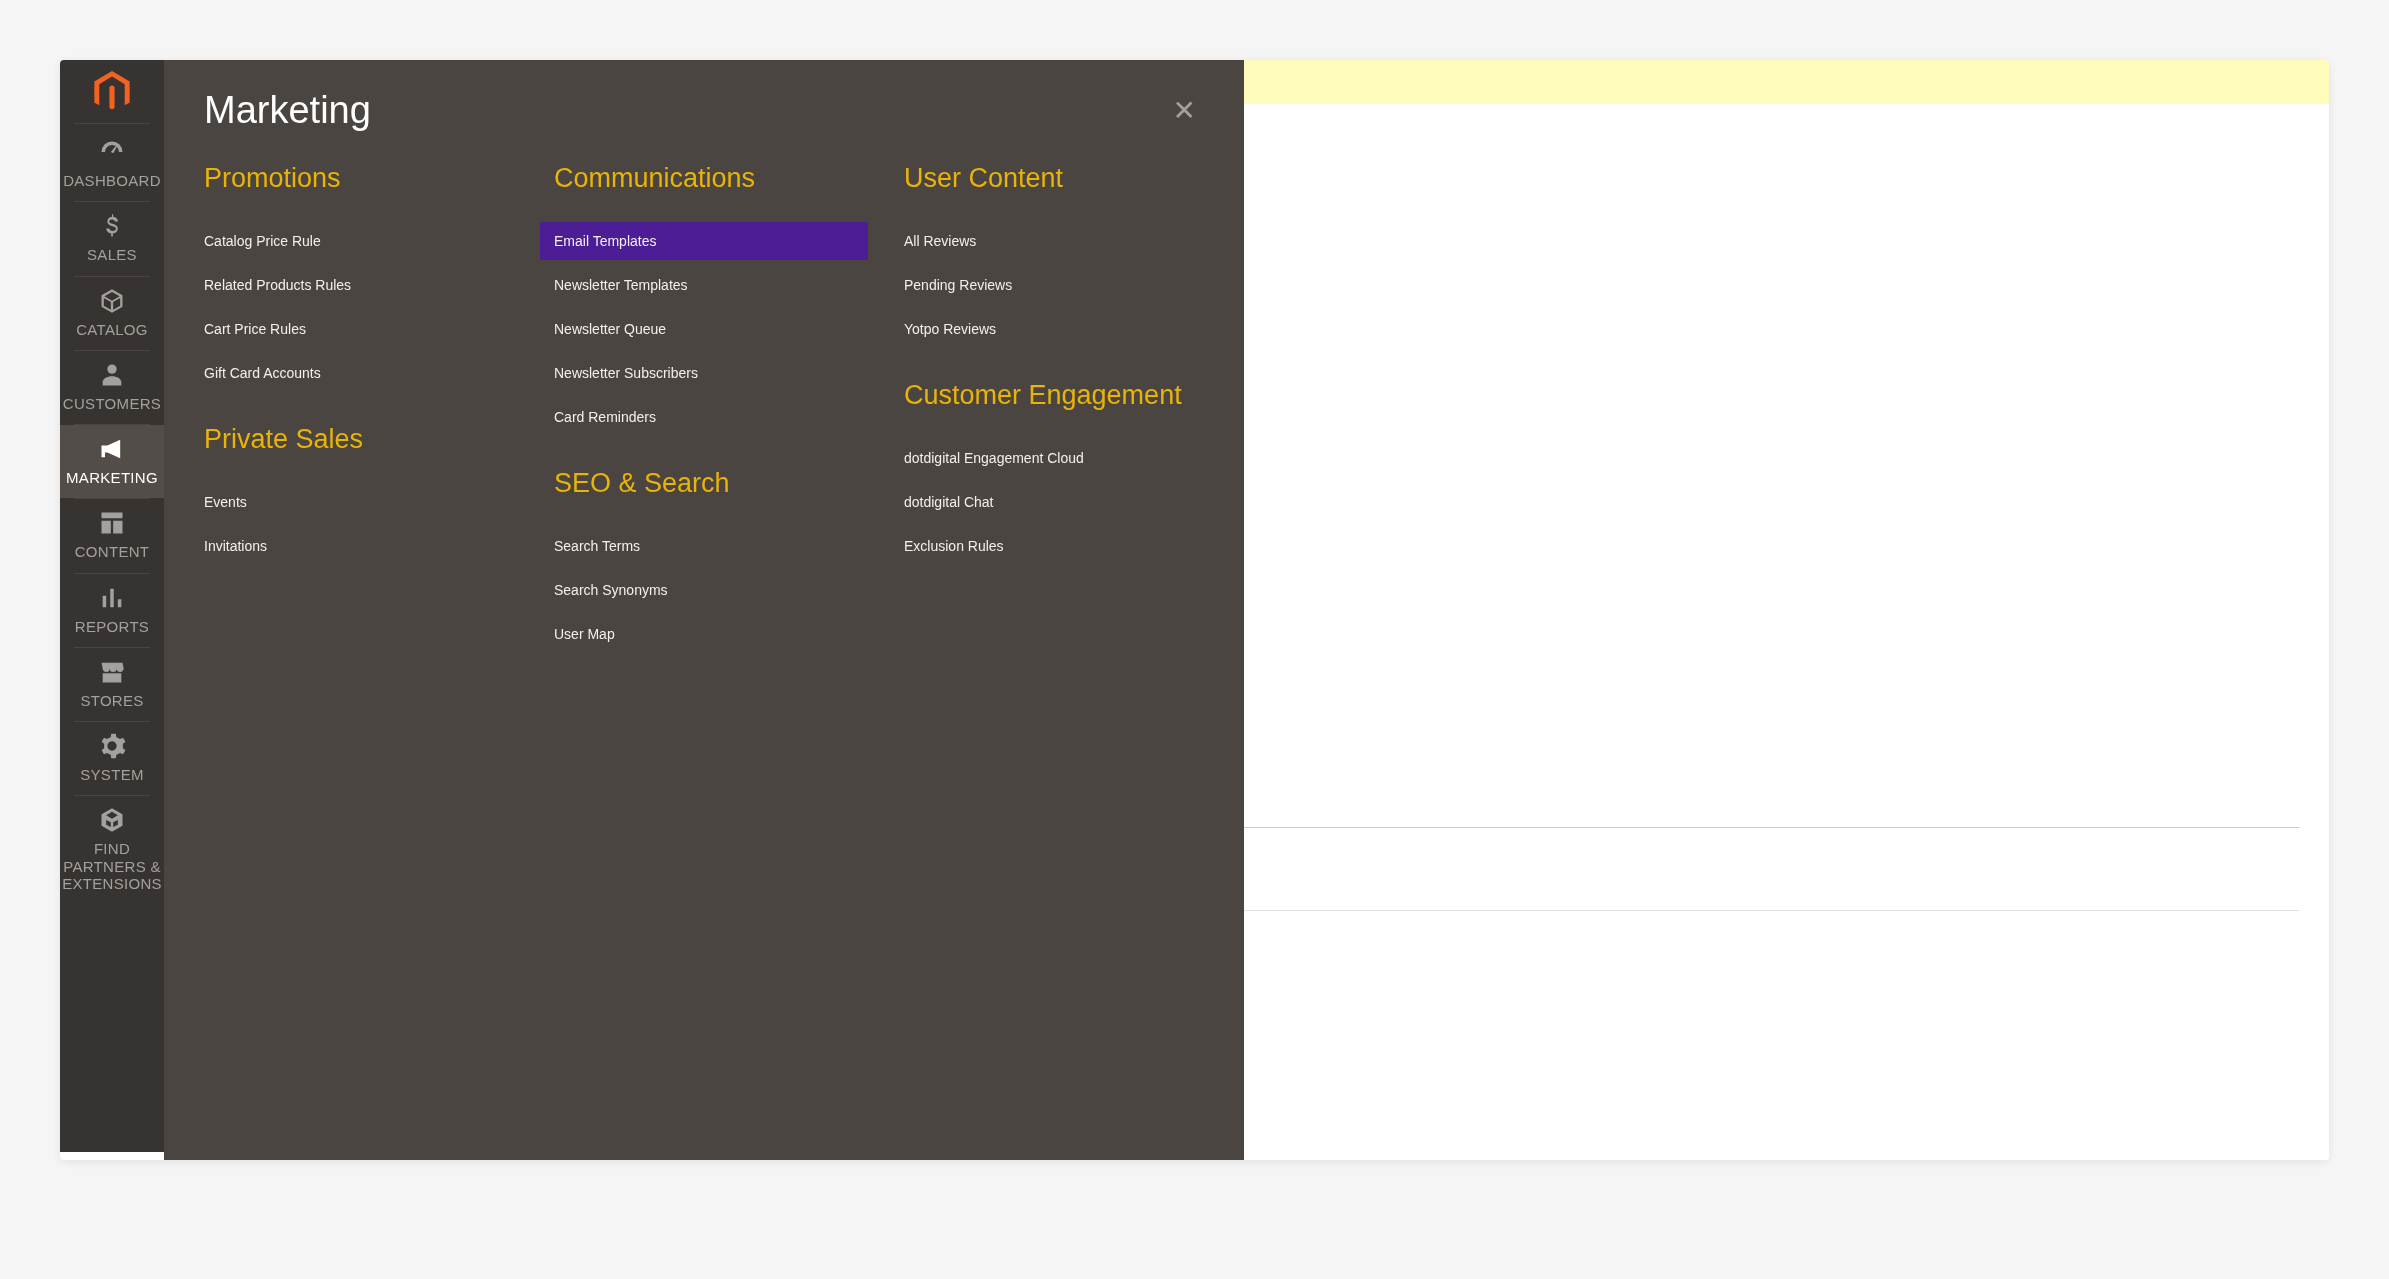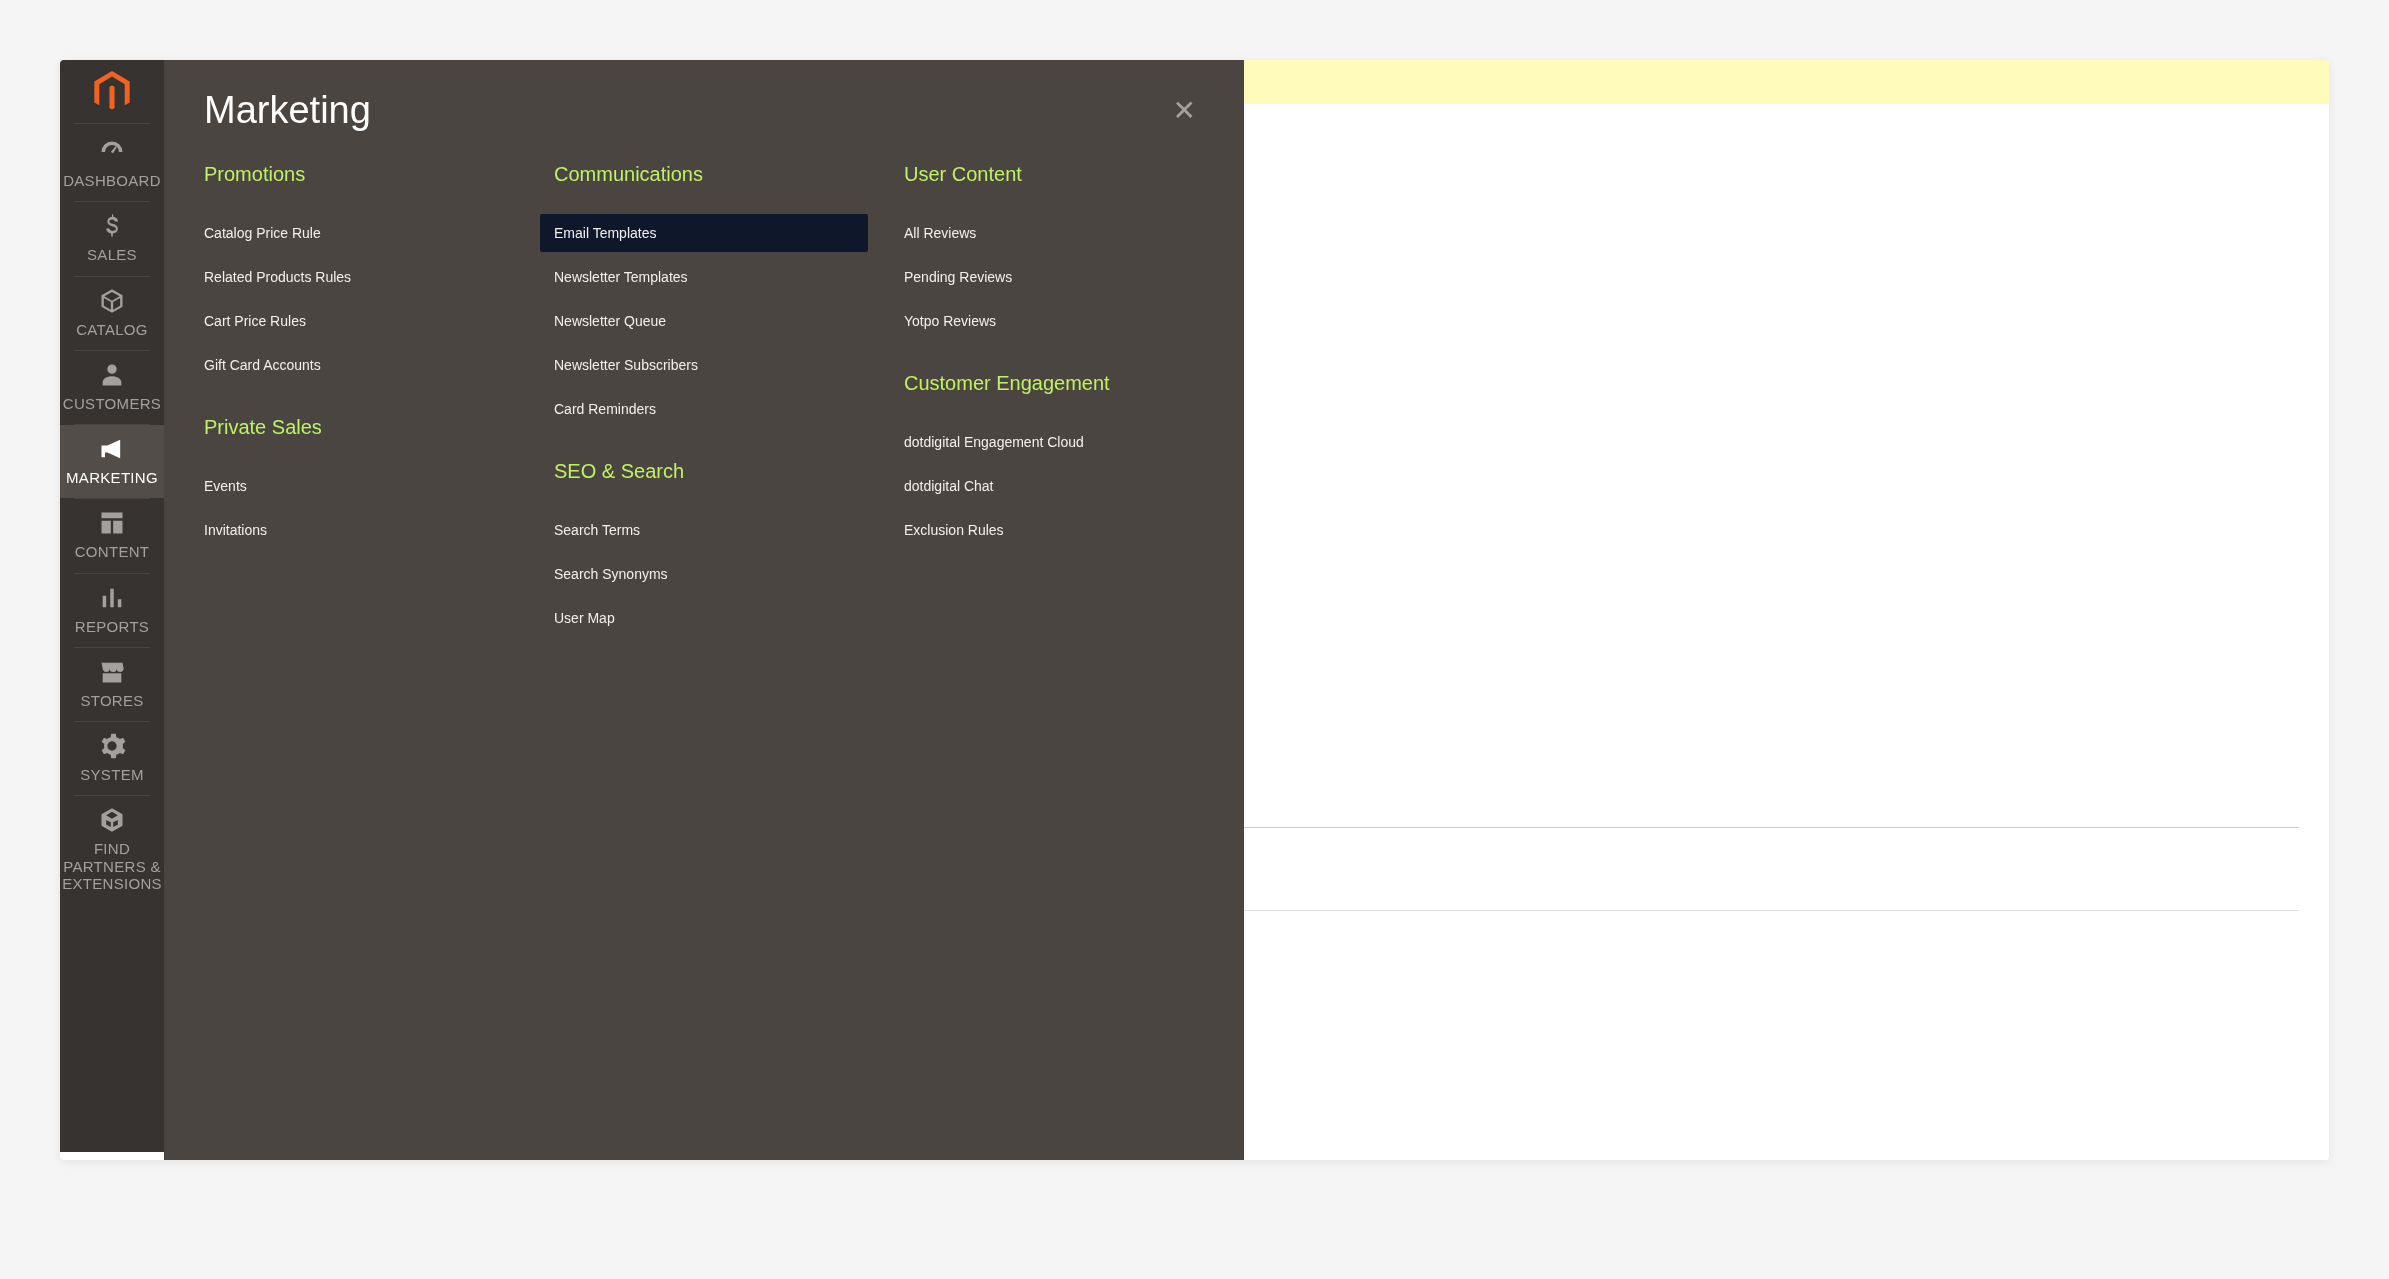--- a/index.html
+++ b/index.html
@@ -77,38 +77,38 @@
     }
     .close-x {
       cursor: pointer;
       color: #a4a09d;
       font-size: 28px;
       padding: 8px;
     }
     .flyout-columns { display: flex; gap: 50px; }
     .flyout-col { flex: 1; }
     .fly-group-title {
-      color: #bef264;
-      font-size: 20px;
+      color: #eab308;
+      font-size: 27px;
       font-weight: 400;
       margin-bottom: 28px;
       margin-top: 0;
     }
     .fly-group + .fly-group .fly-group-title { margin-top: 32px; }
     .fly-link {
       display: block;
       color: #f2f0ee;
       font-size: 14px;
       font-weight: 400;
       padding: 11px 14px;
       margin: 0 -14px 6px;
       cursor: pointer;
       border-radius: 2px;
     }
-    .fly-link.hovered { background: #0f172a; }
+    .fly-link.hovered { background: #4c1d95; }
 
     .content {
       margin-left: 104px;
       min-height: 1100px;
       background: #fff;
     }
     .notice {
       background: #fffbbb;
       padding: 10px 22px;
       font-size: 21px;

